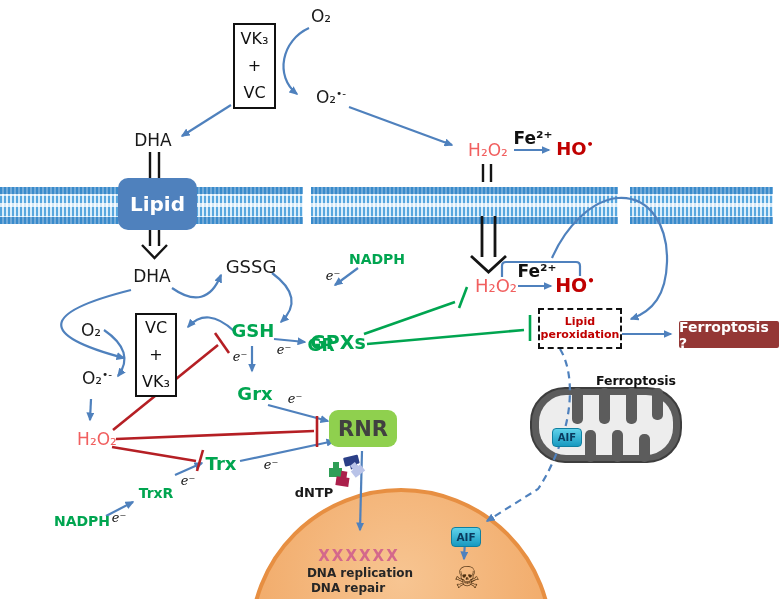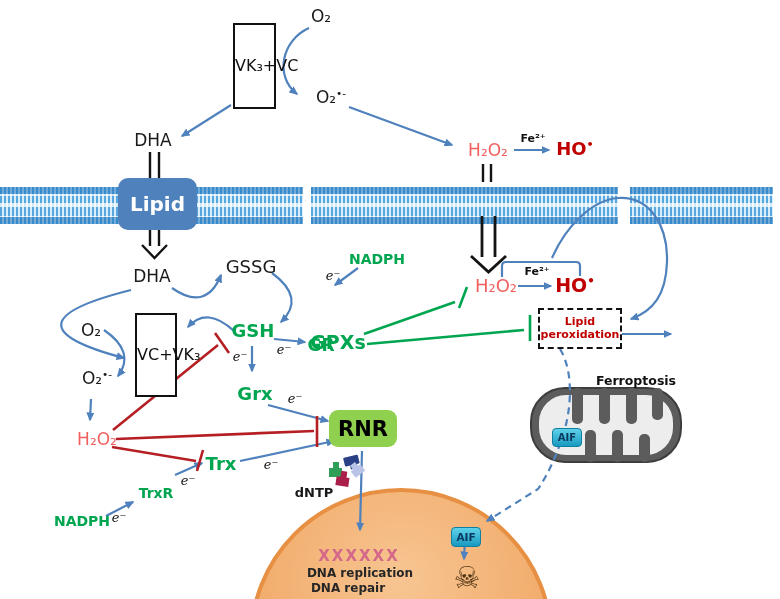--- a/index.html
+++ b/index.html
@@ -13,33 +13,33 @@
         rgba(255,255,255,0) 20px 28.5px, rgba(255,255,255,.7) 28.5px 30px,
         rgba(30,115,188,.55) 30px 37px),
       repeating-linear-gradient(90deg,#58a7de 0 2px,#d8edfb 2px 4px);}
   .lbl{position:absolute;transform:translate(-50%,-50%);white-space:nowrap;color:#1a1a1a;z-index:3;}
   .lbl sup{font-size:0.62em;}
   .f17{font-size:17px;}
   .f18{font-size:18px;}
   .salmon{color:var(--h2o2_red);}
   .darkred{color:var(--radical_darkred);font-weight:bold;}
   .green{color:var(--activate_green);font-weight:bold;}
-  .fe{font-size:11px;font-weight:bold;color:#111;}
+  .fe{font-size:17px;font-weight:bold;color:#111;}
   .e{font-size:13px;font-style:italic;color:#111;font-family:"DejaVu Serif",serif;}
   .vbox{position:absolute;border:2.5px solid #111;background:#fff;z-index:3;
-        display:flex;flex-direction:row;justify-content:space-around;align-items:center;
+        display:flex;flex-direction:column;justify-content:space-around;align-items:center;
         font-size:16px;color:#111;text-align:center;line-height:1;}
   .gluts{position:absolute;left:118px;top:178px;width:79px;height:52px;border-radius:10px;
          background:var(--gluts_blue);color:#fff;font-weight:bold;font-size:20px;z-index:4;
          display:flex;align-items:center;justify-content:center;}
   .aqua{position:absolute;left:448px;top:182px;width:76px;height:34px;border-radius:50%;
         background:var(--aquaporin_orange);color:#fff;font-weight:bold;font-size:12.5px;z-index:4;
         display:flex;align-items:center;justify-content:center;}
   .rnr{position:absolute;left:329px;top:410px;width:68px;height:37px;border-radius:9px;
-       background:var(--rnr_green);color:#000000;font-weight:bold;font-size:21px;z-index:3;
+       background:var(--rnr_green);color:#404040;font-weight:bold;font-size:21px;z-index:3;
        display:flex;align-items:center;justify-content:center;}
   .lipid{position:absolute;left:538px;top:308px;width:80px;height:37px;border:2px dashed #111;
          background:#fff;z-index:3;display:flex;flex-direction:column;justify-content:center;
          align-items:center;line-height:1.15;font-size:11px;font-weight:bold;color:var(--lipid_text_red);}
   .ferro{position:absolute;left:679px;top:321px;width:100px;height:27px;background:var(--ferroptosis_maroon);
          color:#fff;font-weight:bold;font-size:14px;z-index:3;border-radius:2px;
          display:flex;align-items:center;justify-content:center;}
   .aif{position:absolute;z-index:4;border:1.5px solid #0f7fa0;border-radius:4px;
        background:linear-gradient(180deg,#5fd2ea,#1899c0);color:#093a5e;font-weight:bold;
        display:flex;align-items:center;justify-content:center;margin-top:8px;}
@@ -213,20 +213,21 @@
   <div class="lbl e" style="left:240px;top:356px;">e⁻</div>
   <div class="lbl e" style="left:295px;top:398px;">e⁻</div>
   <div class="lbl e" style="left:271px;top:464px;">e⁻</div>
   <div class="lbl e" style="left:188px;top:480px;">e⁻</div>
   <div class="lbl e" style="left:119px;top:517px;">e⁻</div>
 
   <div class="lipid">
     <span>Lipid</span>
     <span>peroxidation</span>
   </div>
+  <div class="ferro">Ferroptosis ?</div>
   <div class="lbl mito-lbl" style="left:636px;top:380px;">Ferroptosis</div>
   <div class="aif" style="left:552px;top:420px;width:28px;height:17px;font-size:10px;">AIF</div>
 
   <div class="aif" style="left:451px;top:519px;width:28px;height:18px;font-size:10.5px;">AIF</div>
   <div class="lbl chrom" style="left:359px;top:556px;">XXXXXX</div>
   <div class="lbl dna" style="left:360px;top:573px;">DNA replication</div>
   <div class="lbl dna" style="left:348px;top:588px;">DNA repair</div>
   <div class="lbl skull" style="left:467px;top:577px;">☠</div>
 
 </div>

